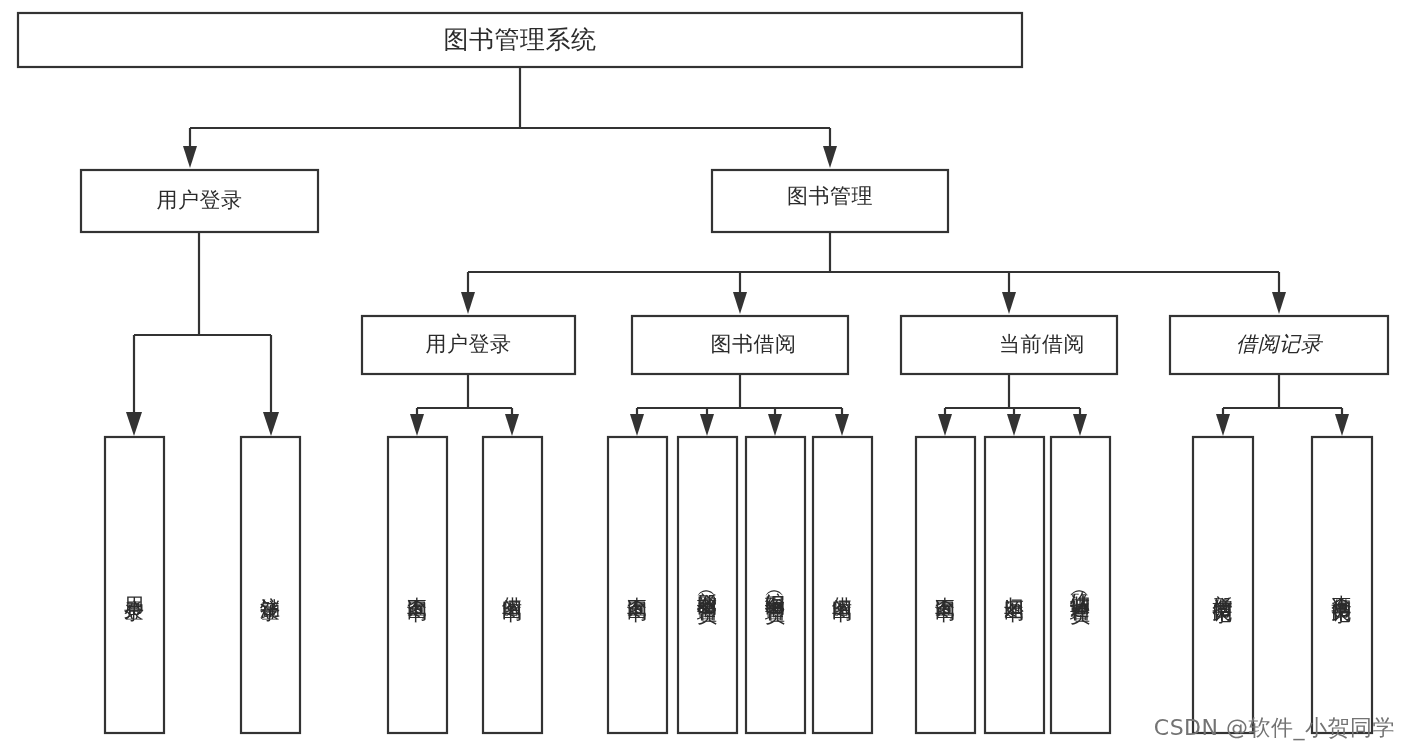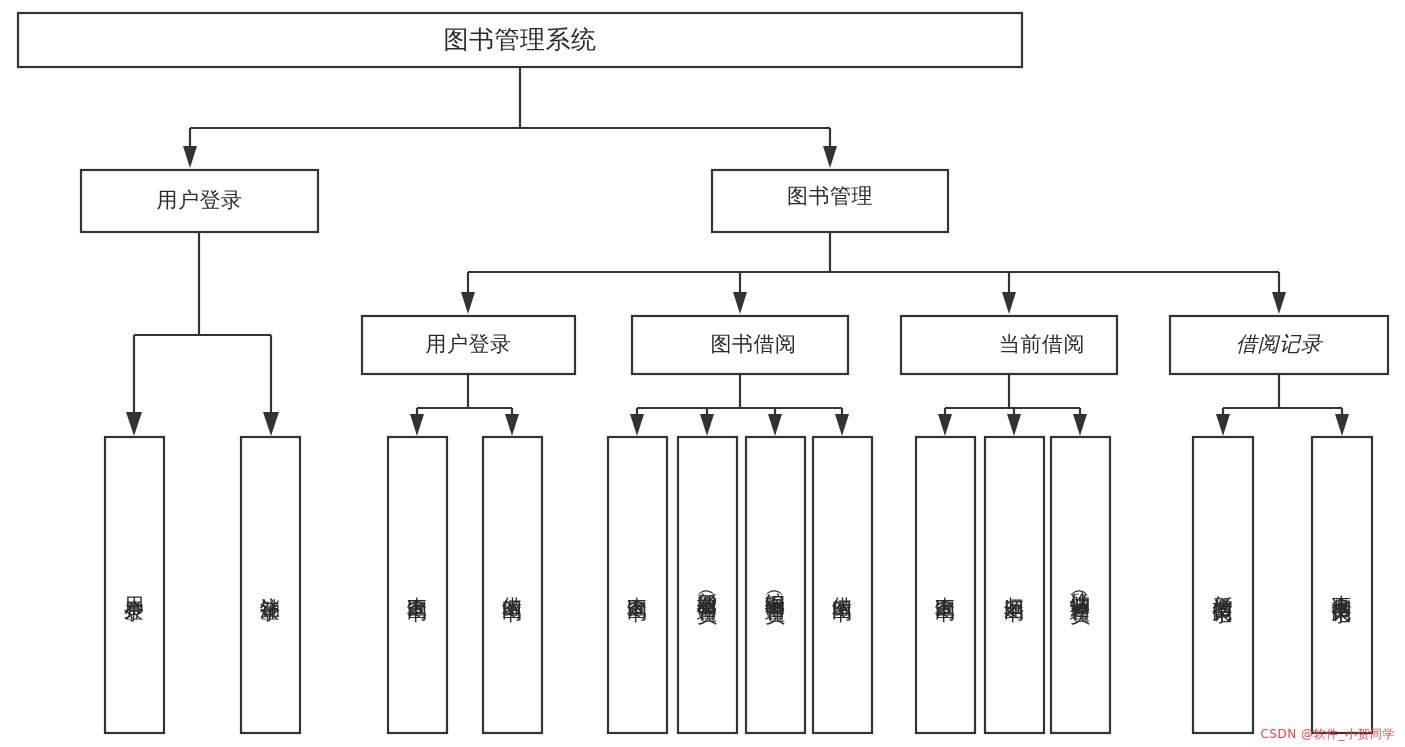--- a/index.html
+++ b/index.html
@@ -62,22 +62,22 @@
     writing-mode: vertical-rl;
     text-orientation: upright;
     font-size: 20px;
     letter-spacing: 2px;
     line-height: 1;
   }
   .watermark {
     position: absolute;
     right: 10px;
     bottom: 4px;
-    color: #ef4444;
-    font-size: 12px;
+    color: #737373;
+    font-size: 22px;
     font-family: "DejaVu Sans", "Liberation Sans", sans-serif;
     letter-spacing: 0.5px;
     white-space: nowrap;
     pointer-events: none;
   }
 </style>
 </head>
 <body>
 
 <div id="diagram-root">

